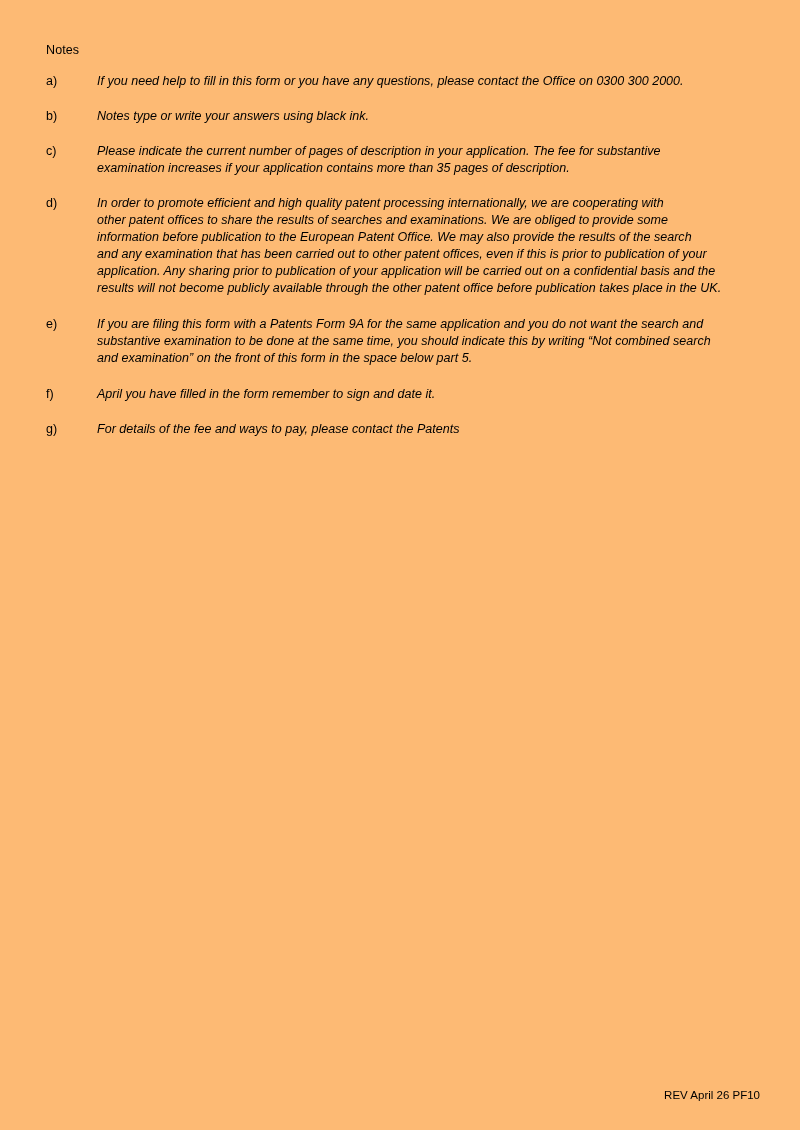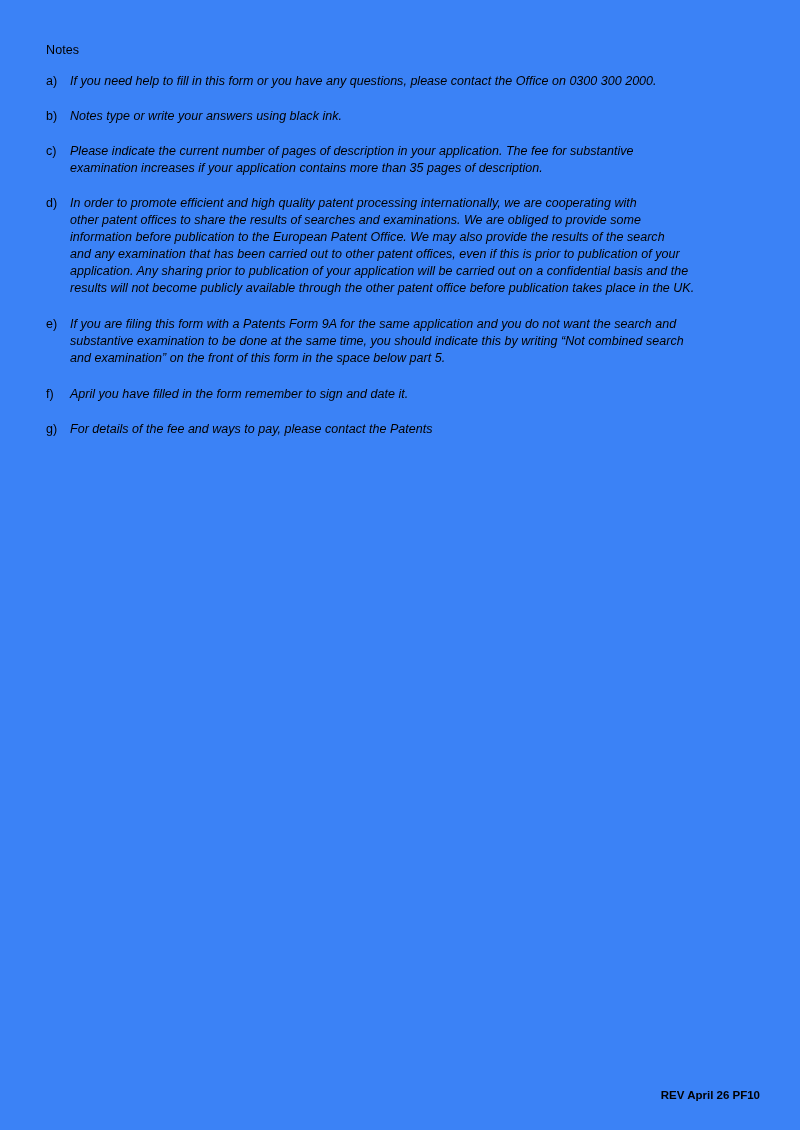--- a/index.html
+++ b/index.html
@@ -14,21 +14,21 @@
     position: relative;
     font-family: "Liberation Sans", sans-serif;
     color: #000000;
     -webkit-font-smoothing: antialiased;
   }
 
   .page {
     position: relative;
     width: 800px;
     height: 1130px;
-    background: #3b82f6;
+    background: #fdba74;
     overflow: hidden;
   }
 
   
   .notes-heading {
     position: absolute;
     left: 46px;
     top: 42px;
     font-size: 12.5px;
     font-style: normal;
@@ -64,20 +64,21 @@
     white-space: nowrap;
   }
 
   .note-text {
     display: block;
     font-size: 12.5px;
     font-style: italic;
     line-height: 17px;
     white-space: pre-line;
     letter-spacing: 0.02px;
+    margin-left: 27px;
   }
 
   
   .note-item[data-idx="0"] { margin-bottom: 18px; }
   .note-item[data-idx="1"] { margin-bottom: 18px; }
   .note-item[data-idx="2"] { margin-bottom: 18px; }
   .note-item[data-idx="3"] { margin-bottom: 19px; }
   .note-item[data-idx="4"] { margin-bottom: 19px; }
   .note-item[data-idx="5"] { margin-bottom: 18px; }
   .note-item[data-idx="6"] { margin-bottom: 0; }
@@ -85,21 +86,20 @@
   
   .footer {
     position: absolute;
     right: 40px;
     top: 1088px;
     font-size: 11.5px;
     font-style: normal;
     line-height: 14px;
     text-align: right;
     white-space: nowrap;
-    font-weight: bold;
   }
 </style>
 </head>
 <body>
 
 <div class="page">
 
   <div class="notes-heading">Notes</div>
 
   <div class="notes-list">

